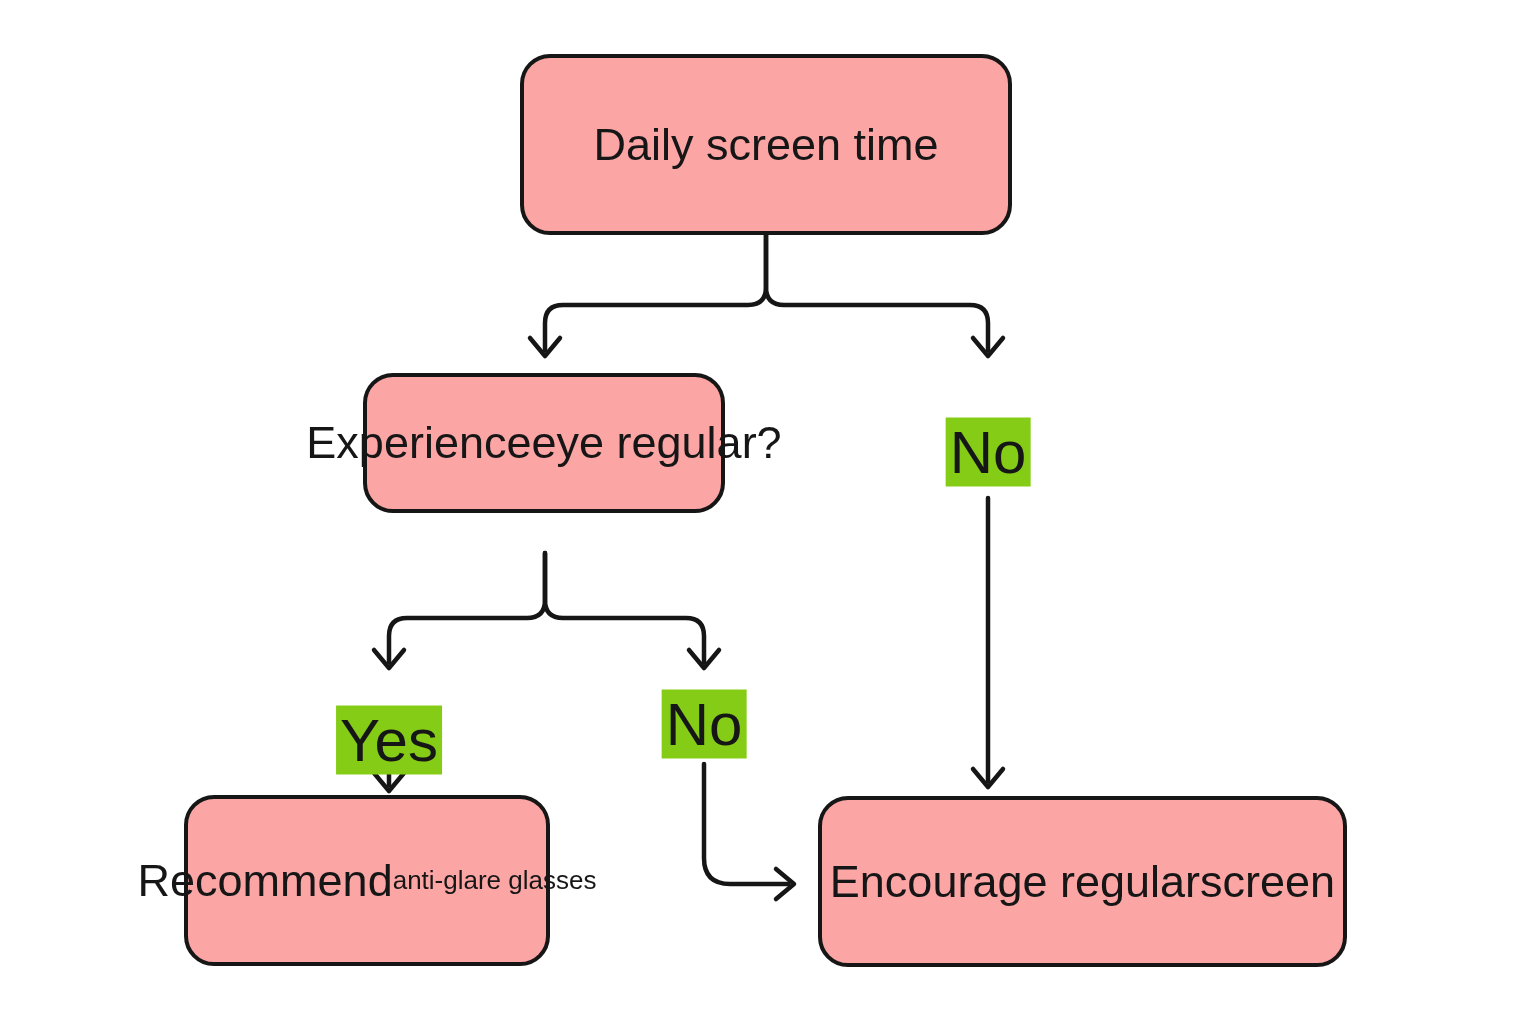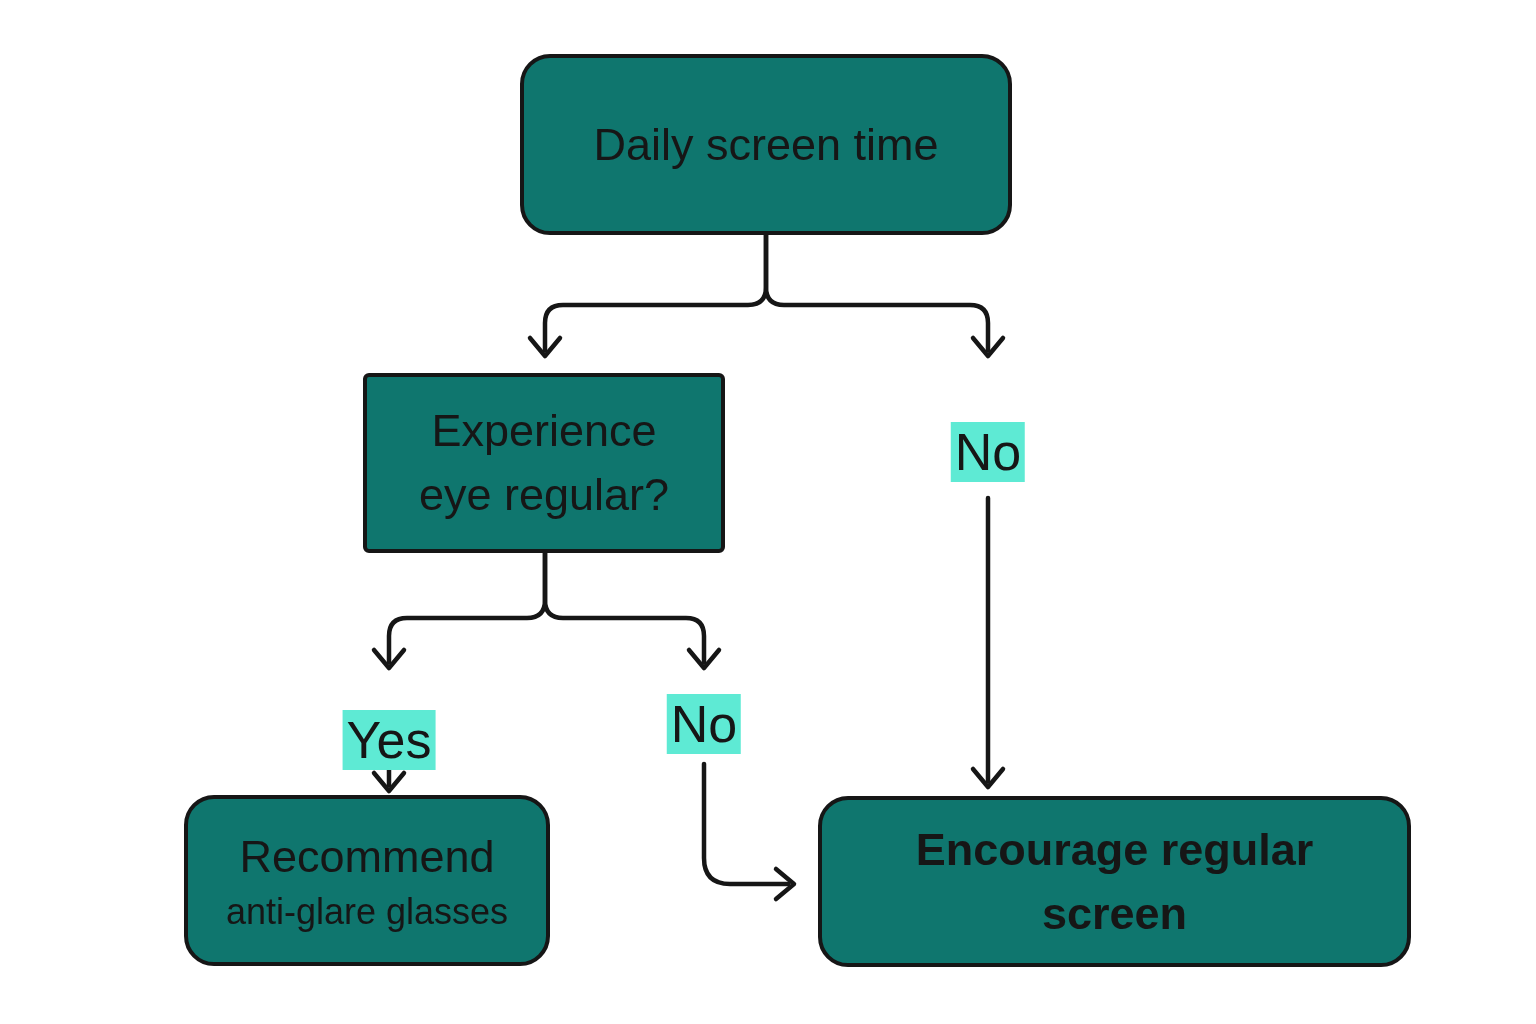--- a/index.html
+++ b/index.html
@@ -21,47 +21,47 @@
     left: 0;
     top: 0;
     width: 1536px;
     height: 1024px;
   }
   .node {
     position: absolute;
     box-sizing: border-box;
     border: 4px solid #161616;
     border-radius: 30px;
-    background: #0f766e;
+    background: #fca5a5;
     display: flex;
-    flex-direction: column;
+    flex-direction: row;
     align-items: center;
     justify-content: center;
     text-align: center;
     line-height: 1.42;
   }
   .node .line {
     font-size: 45px;
     white-space: nowrap;
   }
   .node .line.small {
-    font-size: 36px;
+    font-size: 26px;
     line-height: 1.3;
   }
   #node-screen-time   { left: 520px; top: 54px;  width: 492px; height: 181px; }
-  #node-eye-strain    { left: 363px; top: 373px; width: 362px; height: 180px; border-radius: 6px; }
+  #node-eye-strain    { left: 363px; top: 373px; width: 362px; height: 140px; }
   #node-glasses       { left: 184px; top: 795px; width: 366px; height: 171px; }
-  #node-breaks        { left: 818px; top: 796px; width: 593px; height: 171px; font-weight: bold; }
+  #node-breaks        { left: 818px; top: 796px; width: 529px; height: 171px; }
 
   .edge-label {
     position: absolute;
     transform: translate(-50%, -50%);
-    font-size: 52px;
+    font-size: 60px;
     white-space: nowrap;
-    background: #5eead4;
+    background: #84cc16;
     padding: 0 4px;
   }
   #label-top-no    { left: 988px; top: 452px; }
   #label-yes       { left: 389px; top: 740px; }
   #label-strain-no { left: 704px; top: 724px; }
 </style>
 </head>
 <body>
 
 <div class="canvas">

